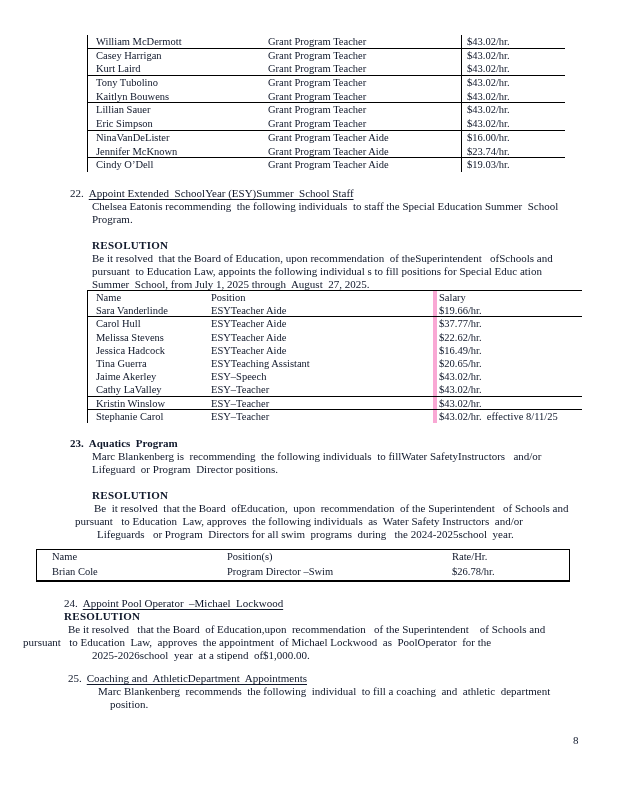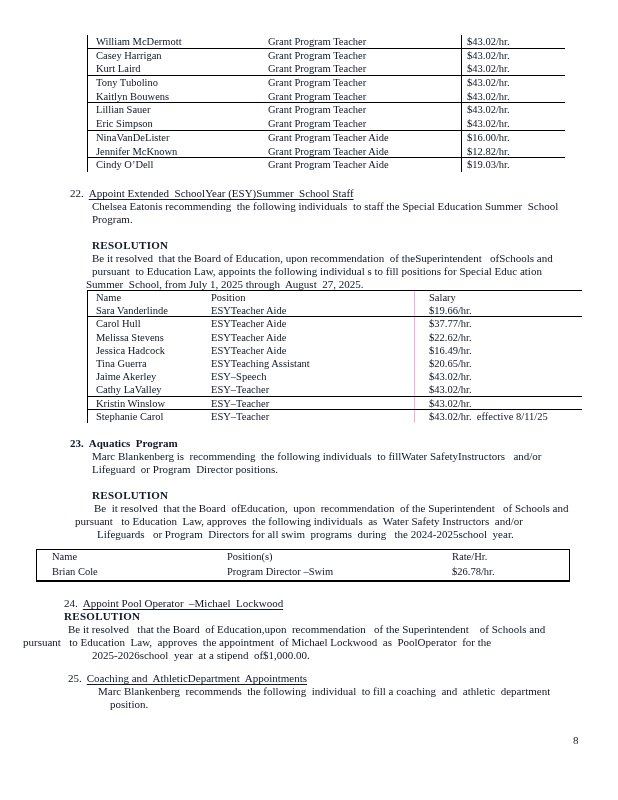--- a/index.html
+++ b/index.html
@@ -25,21 +25,21 @@
   .t1 .trow{height:13.7px;line-height:13.6px;}
   .t1 .c-name{width:180px;padding-left:8px;}
   .t1 .c-pos{width:193px;}
   .t1 .c-sal{flex:1;border-left:1px solid #000;padding-left:5px;}
 
   
   .t2{left:87px;top:290px;width:495px;border-left:1px solid #000;border-top:1px solid #000;}
   .t2 .trow{height:13.2px;line-height:13.1px;}
   .t2 .c-name{width:123px;padding-left:8px;}
   .t2 .c-pos{width:203px;}
-  .t2 .c-sal{flex:1;border-left:1px solid #f9a8d4;padding-left:14px;}
+  .t2 .c-sal{flex:1;border-left:4px solid #f9a8d4;padding-left:2px;margin-left:19px;}
 
   
   .t3{left:36px;top:549px;width:534px;border:1px solid #000;border-bottom:2px solid #000;}
   .t3 .trow{height:15px;line-height:14.5px;}
   .t3 .c-name{width:182px;padding-left:15px;}
   .t3 .c-pos{width:225px;margin-left:8px;}
   .t3 .c-rate{flex:1;}
 </style>
 </head>
 <body>
@@ -83,36 +83,36 @@
       <div class="c c-sal">$43.02/hr.</div>
     </div>
     <div class="trow">
       <div class="c c-name">NinaVanDeLister</div>
       <div class="c c-pos">Grant Program Teacher Aide</div>
       <div class="c c-sal">$16.00/hr.</div>
     </div>
     <div class="trow rule">
       <div class="c c-name">Jennifer McKnown</div>
       <div class="c c-pos">Grant Program Teacher Aide</div>
-      <div class="c c-sal">$12.82/hr.</div>
+      <div class="c c-sal">$23.74/hr.</div>
     </div>
     <div class="trow">
       <div class="c c-name">Cindy O’Dell</div>
       <div class="c c-pos">Grant Program Teacher Aide</div>
       <div class="c c-sal">$19.03/hr.</div>
     </div>
   </div>
 
   <div class="line" style="left:70px;top:187px;"><span class="num">22.</span><span class="u">Appoint Extended  SchoolYear (ESY)Summer  School Staff</span></div>
   <div class="line" style="left:92px;top:200px;">Chelsea Eatonis recommending  the following individuals  to staff the Special Education Summer  School</div>
   <div class="line" style="left:92px;top:213px;">Program.</div>
   <div class="line b" style="left:92px;top:239px;">RESOLUTION</div>
   <div class="line" style="left:92px;top:252px;">Be it resolved  that the Board of Education, upon recommendation  of theSuperintendent   ofSchools and</div>
   <div class="line" style="left:92px;top:265px;">pursuant  to Education Law, appoints the following individual s to fill positions for Special Educ ation</div>
-  <div class="line" style="left:86px;top:278px;text-align:center;">Summer  School, from July 1, 2025 through  August  27, 2025.</div>
+  <div class="line" style="left:92px;top:278px;text-align:center;">Summer  School, from July 1, 2025 through  August  27, 2025.</div>
 
   <div class="tbl t2">
     <div class="trow">
       <div class="c c-name">Name</div>
       <div class="c c-pos">Position</div>
       <div class="c c-sal">Salary</div>
     </div>
     <div class="trow rule">
       <div class="c c-name">Sara Vanderlinde</div>
       <div class="c c-pos">ESYTeacher Aide</div>

